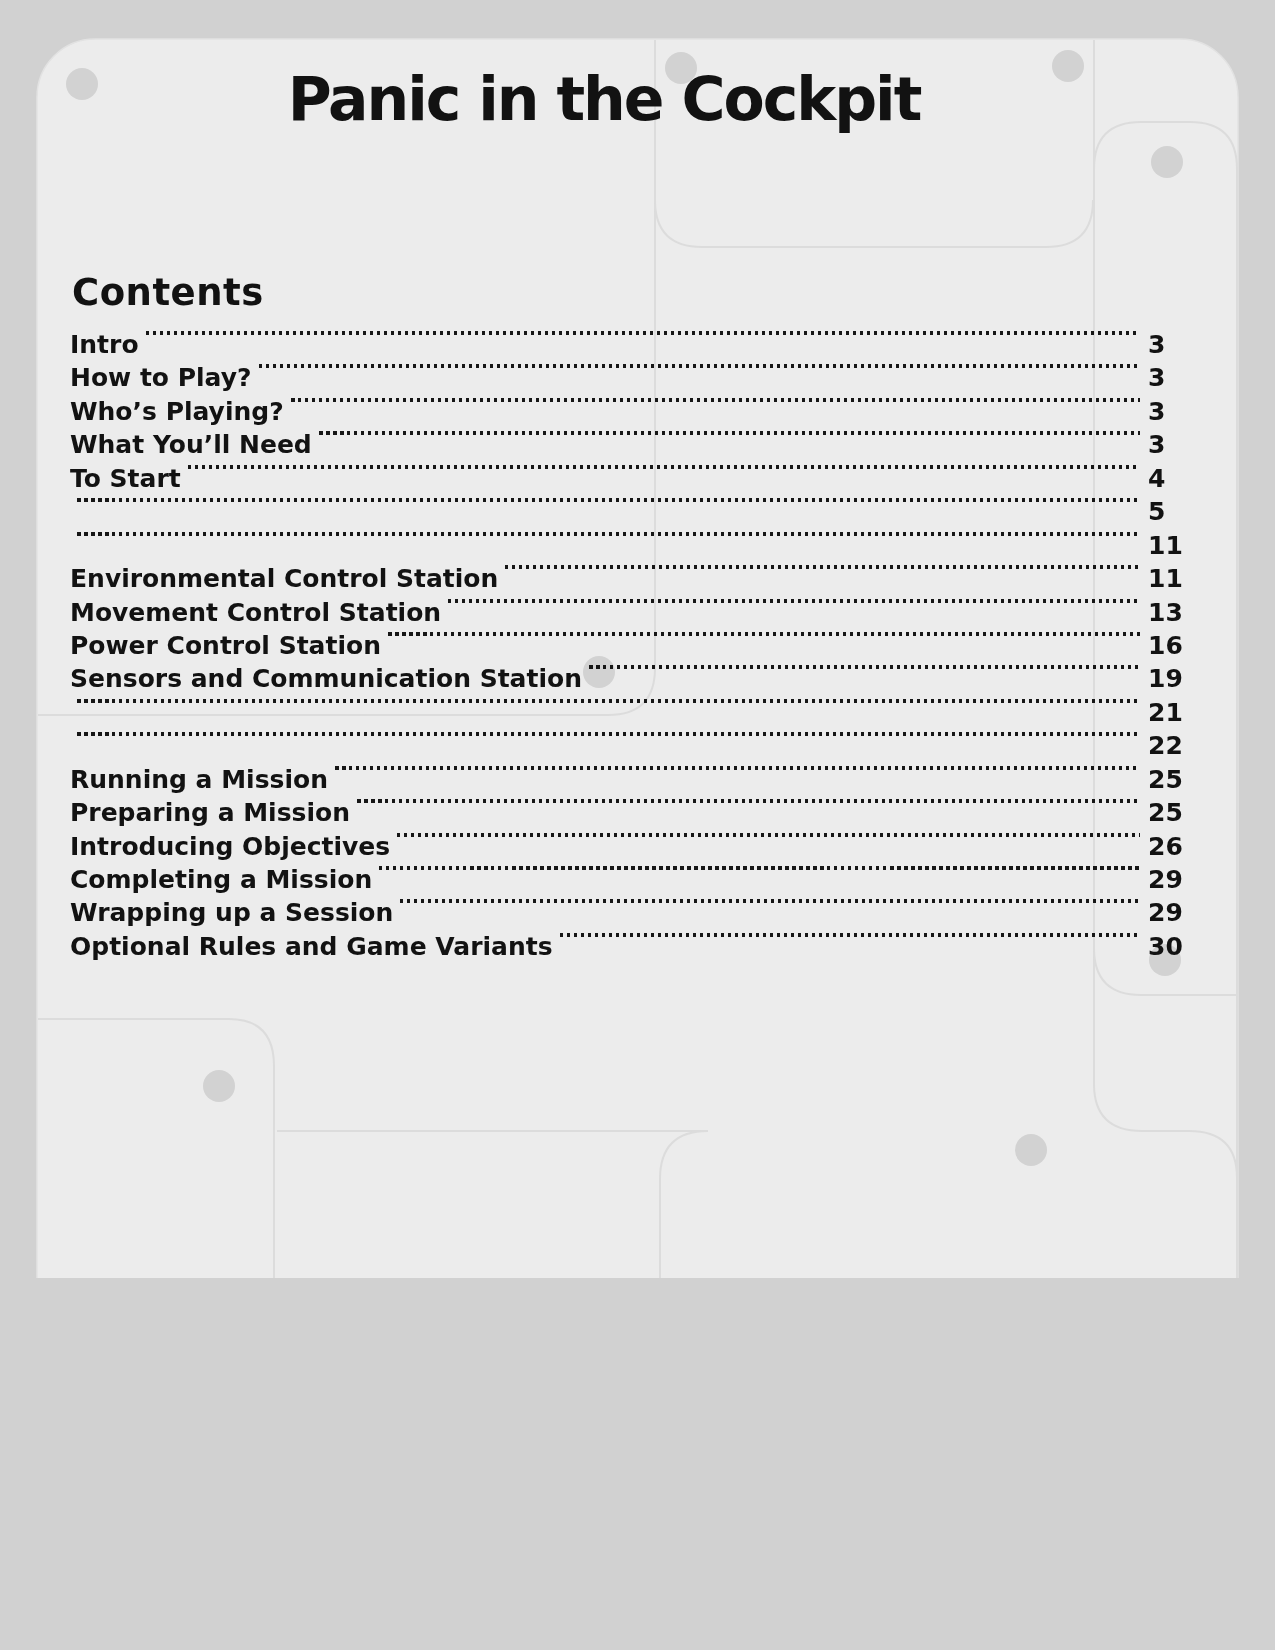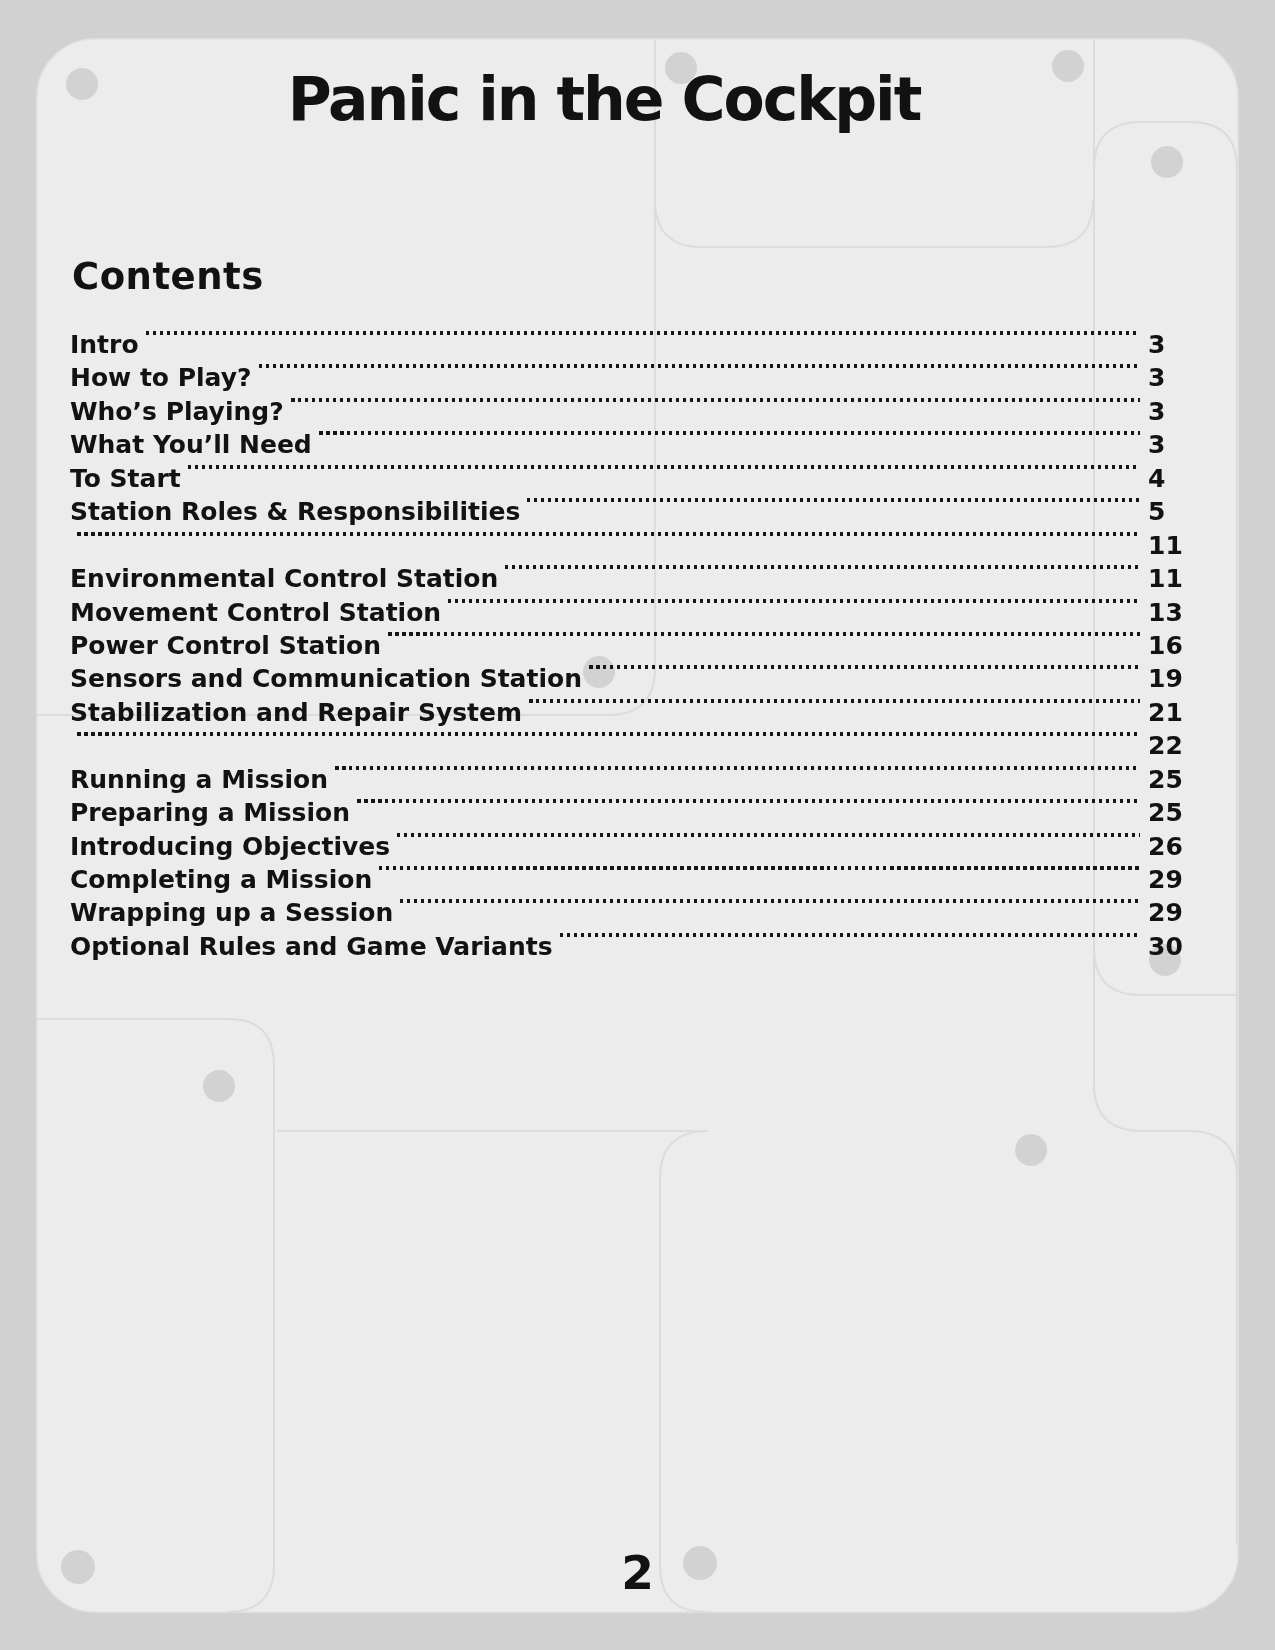--- a/index.html
+++ b/index.html
@@ -1,36 +1,36 @@
 <!DOCTYPE html>
 <html><head>
 <meta charset="utf-8">
 <style>
   html,body{margin:0;padding:0;background:#d1d1d1;}
   .canvas{
-    position:relative;width:1275px;height:1650px;overflow:hidden;
+    position:relative;width:1275px;height:1278px;overflow:hidden;
     background:#d1d1d1;
     font-family:"DejaVu Sans","Liberation Sans",sans-serif;
     color:#121212;
   }
   .bg-svg{position:absolute;left:0;top:0;}
   .title-block{
     position:absolute;left:37px;top:60px;width:1134px;
     text-align:center;line-height:1;
   }
   .doc-title{
     font-size:60px;font-weight:bold;letter-spacing:-2px;
     line-height:78px;white-space:nowrap;
   }
   .doc-byline{
     font-size:42px;font-weight:bold;letter-spacing:-1px;
     line-height:54px;white-space:nowrap;
   }
   .contents-heading{
-    position:absolute;left:72px;top:258px;
+    position:absolute;left:72px;top:274px;
     font-size:37px;font-weight:bold;letter-spacing:.5px;line-height:1;
   }
   .toc{
     position:absolute;left:70px;top:331px;width:1124px;
   }
   .toc-row{
     display:flex;height:33.45px;
   }
   .toc-label{
     font-size:25px;font-weight:bold;line-height:1.08;white-space:nowrap;
@@ -124,21 +124,20 @@
       <span class="toc-page">3</span>
     </div>
 
     <div class="toc-row">
       <span class="toc-label">To Start</span>
       <span class="toc-leader"></span>
       <span class="toc-page">4</span>
     </div>
 
     <div class="toc-row">
-      <span class="toc-label">Station Roles &amp; Responsibilities</span>
       <span class="toc-leader"></span>
       <span class="toc-page">5</span>
     </div>
 
 
     <div class="toc-row">
       <span class="toc-leader"></span>
       <span class="toc-page">11</span>
     </div>
 
@@ -160,21 +159,20 @@
       <span class="toc-page">16</span>
     </div>
 
     <div class="toc-row">
       <span class="toc-label">Sensors and Communication Station</span>
       <span class="toc-leader"></span>
       <span class="toc-page">19</span>
     </div>
 
     <div class="toc-row">
-      <span class="toc-label">Stabilization and Repair System</span>
       <span class="toc-leader"></span>
       <span class="toc-page">21</span>
     </div>
 
     <div class="toc-row">
       <span class="toc-leader"></span>
       <span class="toc-page">22</span>
     </div>
 
     <div class="toc-row">

